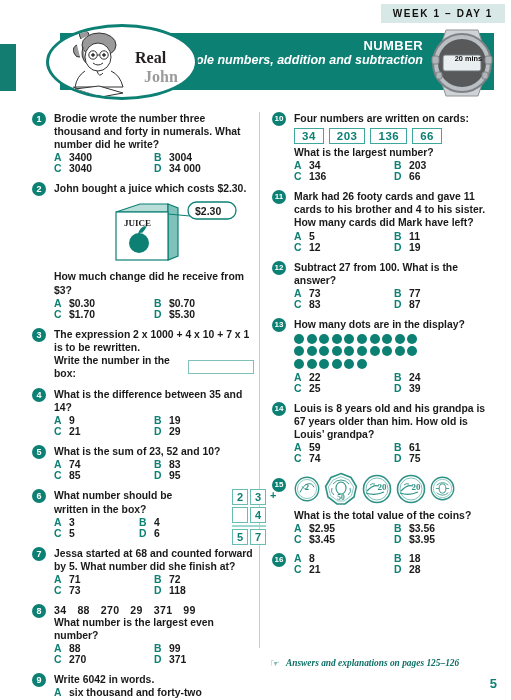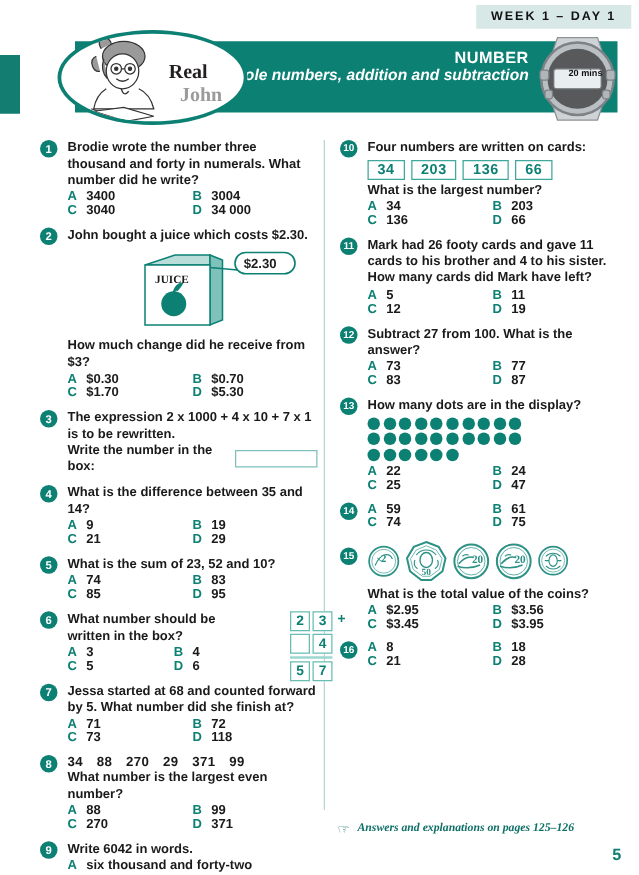--- a/index.html
+++ b/index.html
@@ -602,28 +602,29 @@
             <span class="opt-val">24</span>
           </div>
         </div>
         <div class="optrow">
           <div class="opt">
             <span class="opt-ltr">C</span>
             <span class="opt-val">25</span>
           </div>
           <div class="opt">
             <span class="opt-ltr">D</span>
-            <span class="opt-val">47</span>
+            <span class="opt-val">39</span>
           </div>
         </div>
       </div>
     </div>
 
     <div class="q">
       <div class="qnum" style="font-size:8px;">14</div>
+      <div class="qtext">Louis is 8 years old and his grandpa is 67 years older than him. How old is Louis’ grandpa?</div>
       <div class="opts">
         <div class="optrow">
           <div class="opt">
             <span class="opt-ltr">A</span>
             <span class="opt-val">59</span>
           </div>
           <div class="opt">
             <span class="opt-ltr">B</span>
             <span class="opt-val">61</span>
           </div>

